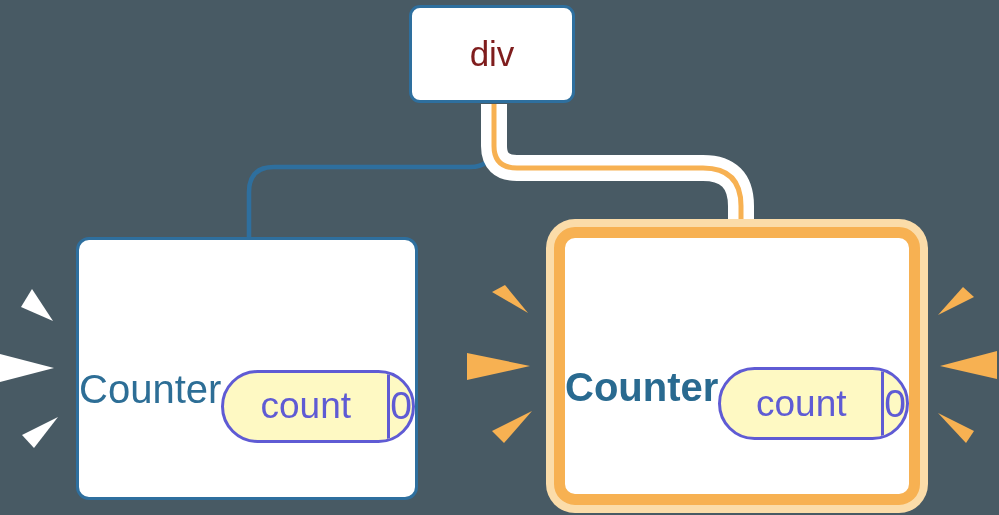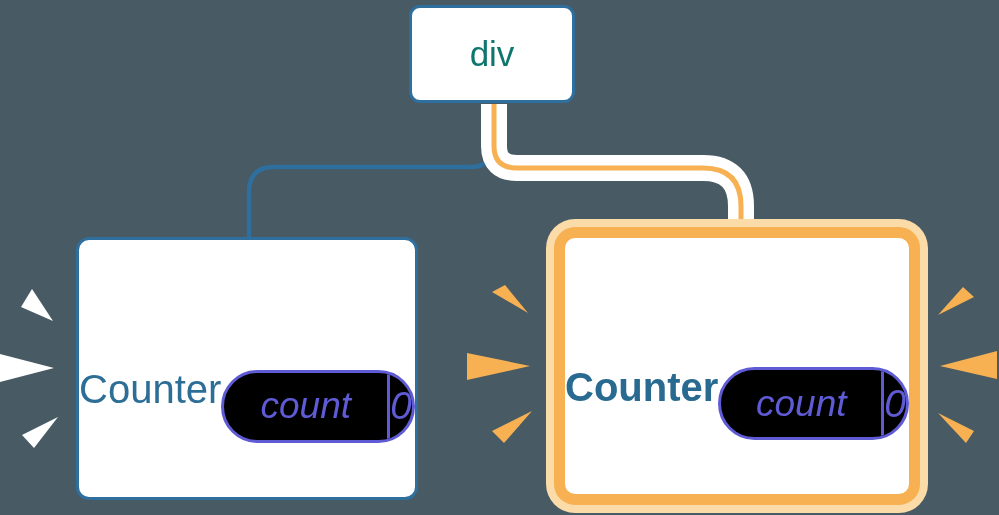--- a/index.html
+++ b/index.html
@@ -9,21 +9,21 @@
     font-family:"Liberation Sans", sans-serif;
   }
   .layer-svg{position:absolute;left:0;top:0;z-index:1;}
   .node-box{
     position:absolute;left:409px;top:5px;width:166px;height:98px;
     box-sizing:border-box;background:#ffffff;
     border:3px solid #2e6f9e;border-radius:11px;
     display:flex;align-items:center;justify-content:center;
     z-index:2;
   }
-  .node-label{font-size:35px;font-weight:500;color:#0f766e;}
+  .node-label{font-size:35px;font-weight:500;color:#7f1d1d;}
   .card{
     position:absolute;box-sizing:border-box;background:#ffffff;
     display:flex;flex-direction:row;align-items:center;
     z-index:2;
   }
   .card-left{
     left:76px;top:237px;width:342px;height:263px;
     border:3px solid #2e6f9e;border-radius:13px;
     padding-top:42px;
   }
@@ -31,21 +31,21 @@
     left:554px;top:227px;width:366px;height:278px;
     border:11px solid #f7b152;border-radius:21px;
     box-shadow:0 0 0 8px #fbdca9;
     padding-top:42px;
   }
   .card-title{font-size:40px;line-height:41px;font-weight:500;color:#2d6e96;}
   .card-right .card-title{font-weight:700;color:#296a90;}
   .state-pill{
     margin-top:33px;width:268px;height:73px;box-sizing:border-box;
     border:3px solid #5f5bd4;border-radius:50px;
-    display:flex;align-items:stretch;overflow:hidden;background:#000000;font-style:italic;
+    display:flex;align-items:stretch;overflow:hidden;background:#fef9c3;
   }
   .state-key{
     width:173px;display:flex;align-items:center;justify-content:center;
     border-right:3px solid #5f5bd4;
     font-size:37px;color:#5f5bd4;
   }
   .state-value{
     flex:1;display:flex;align-items:center;justify-content:center;
     font-size:39px;color:#5f5bd4;
   }

